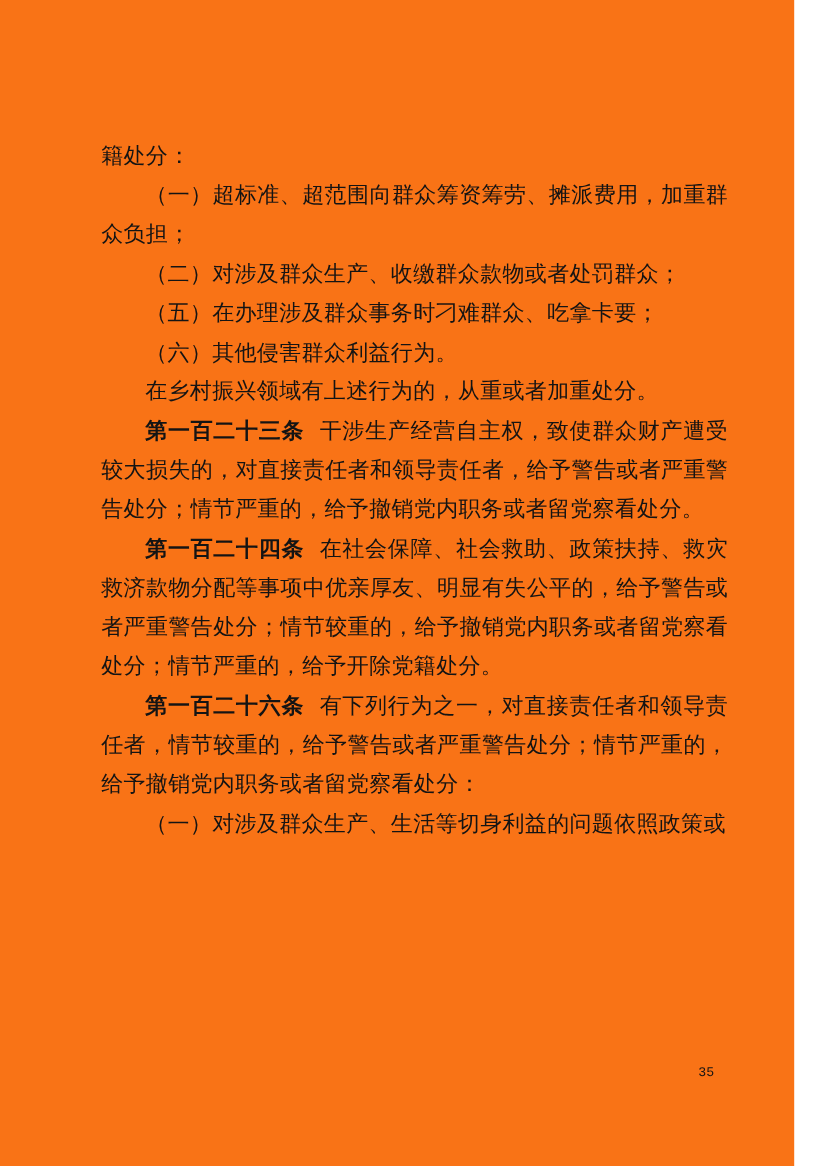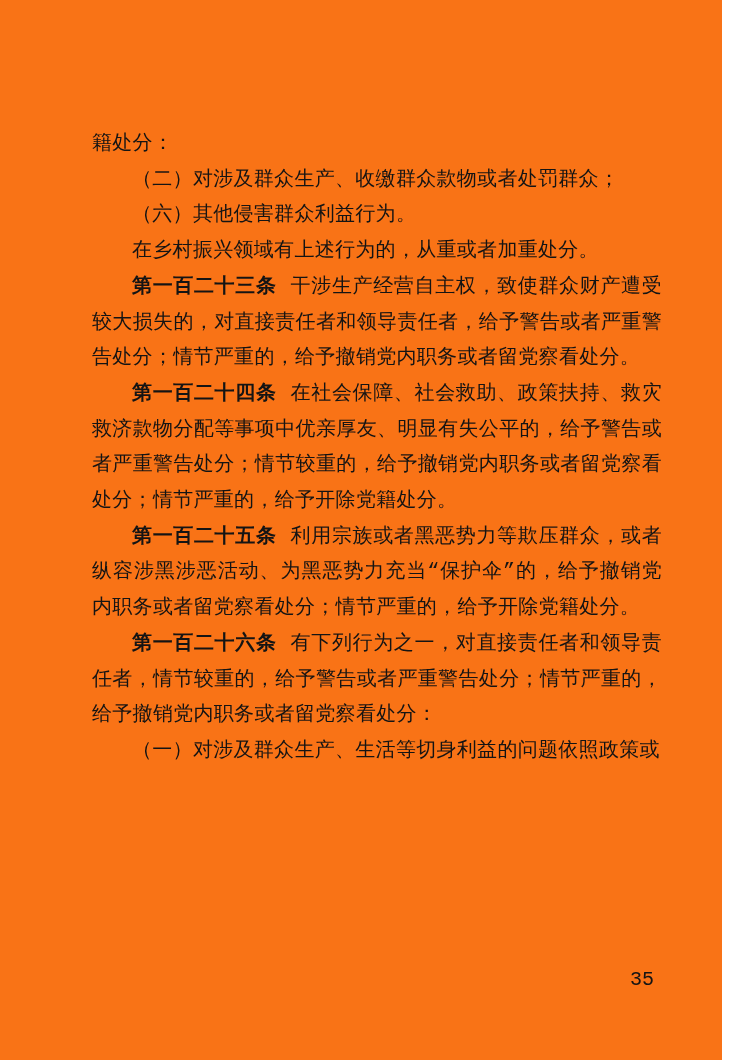--- a/index.html
+++ b/index.html
@@ -35,49 +35,50 @@
   }
   .lead {
     font-weight: bold;
     margin-right: 14px;
   }
   .page-number {
     position: absolute;
     left: 622px;
     top: 968px;
     width: 40px;
-    font-size: 20px;
+    font-size: 12px;
     text-align: center;
     color: #141414;
   }
 </style>
 </head>
 <body>
 
 <div class="page">
 
   <div class="text-block">
 
     <p class="para"><span>籍处分：</span></p>
 
+    <p class="para indent"><span>（一）超标准、超范围向群众筹资筹劳、摊派费用，加重群众负担；</span></p>
 
     <p class="para indent"><span>（二）对涉及群众生产、收缴群众款物或者处罚群众；</span></p>
 
 
 
+    <p class="para indent"><span>（五）在办理涉及群众事务时刁难群众、吃拿卡要；</span></p>
 
     <p class="para indent"><span>（六）其他侵害群众利益行为。</span></p>
 
     <p class="para indent"><span>在乡村振兴领域有上述行为的，从重或者加重处分。</span></p>
 
     <p class="para indent"><b class="lead">第一百二十三条</b><span>干涉生产经营自主权，致使群众财产遭受较大损失的，对直接责任者和领导责任者，给予警告或者严重警告处分；情节严重的，给予撤销党内职务或者留党察看处分。</span></p>
 
     <p class="para indent"><b class="lead">第一百二十四条</b><span>在社会保障、社会救助、政策扶持、救灾救济款物分配等事项中优亲厚友、明显有失公平的，给予警告或者严重警告处分；情节较重的，给予撤销党内职务或者留党察看处分；情节严重的，给予开除党籍处分。</span></p>
 
-    <p class="para indent"><b class="lead">第一百二十五条</b><span>利用宗族或者黑恶势力等欺压群众，或者纵容涉黑涉恶活动、为黑恶势力充当“保护伞”的，给予撤销党内职务或者留党察看处分；情节严重的，给予开除党籍处分。</span></p>
 
     <p class="para indent"><b class="lead">第一百二十六条</b><span>有下列行为之一，对直接责任者和领导责任者，情节较重的，给予警告或者严重警告处分；情节严重的，给予撤销党内职务或者留党察看处分：</span></p>
 
     <p class="para indent"><span>（一）对涉及群众生产、生活等切身利益的问题依照政策或</span></p>
 
   </div>
 
   <div class="page-number">35</div>
 
 </div>

